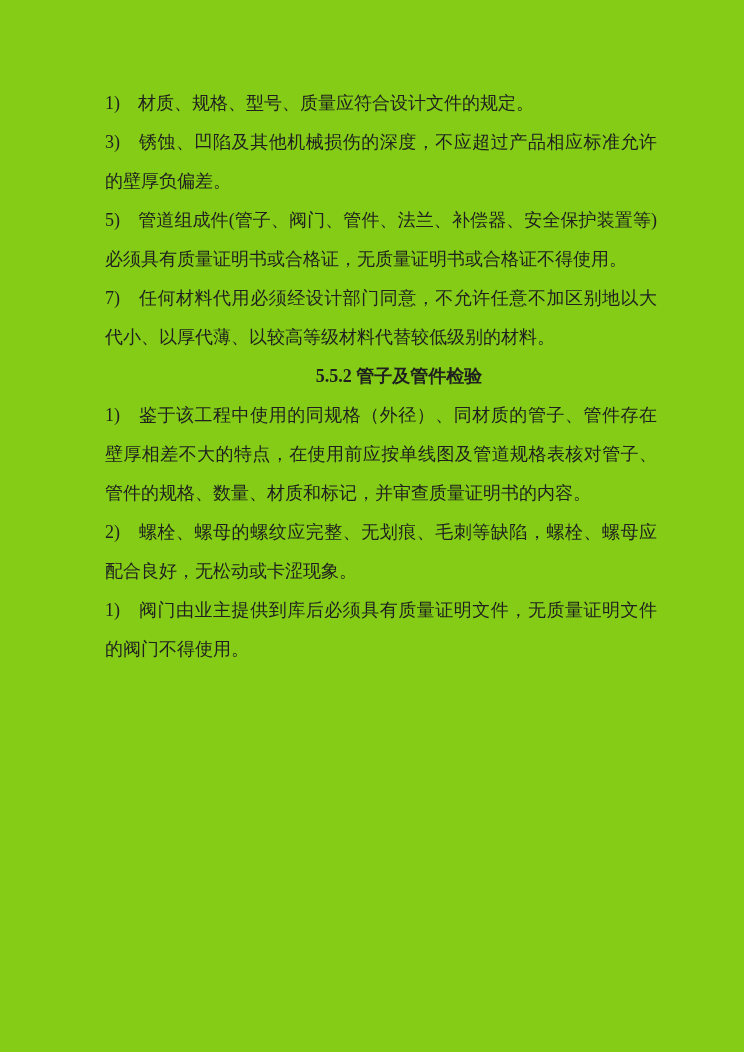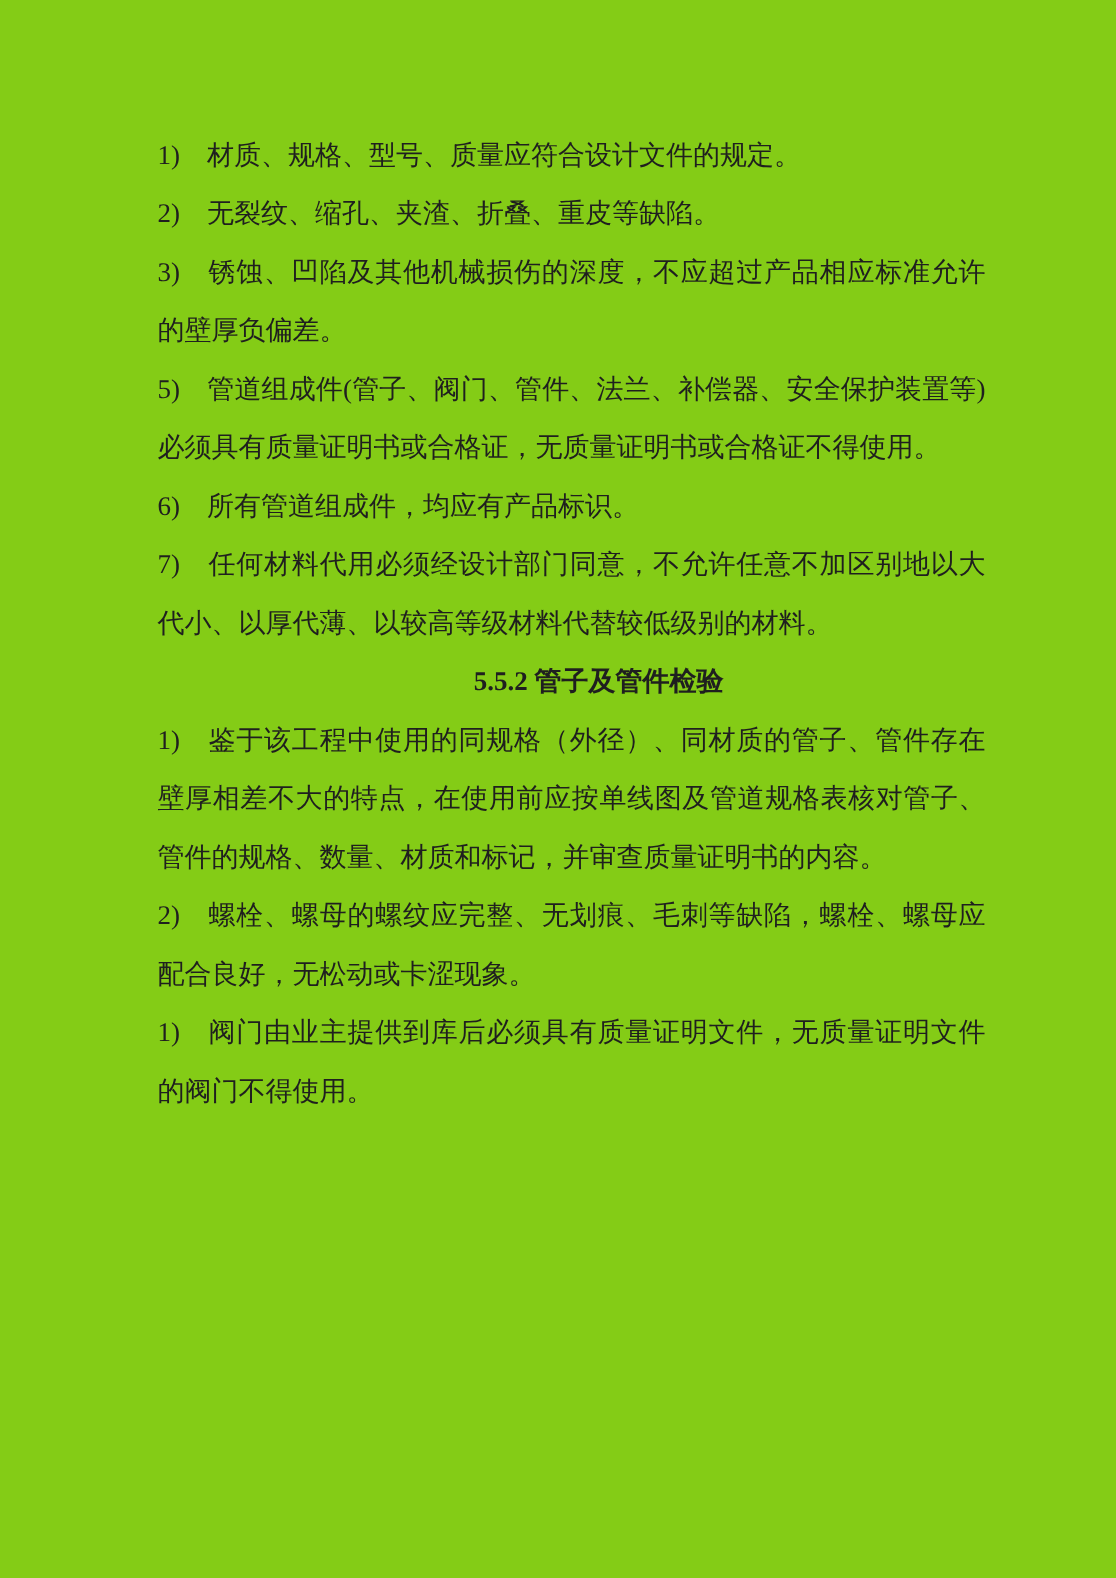--- a/index.html
+++ b/index.html
@@ -39,23 +39,21 @@
     text-indent: 36px;
     text-align: center;
   }
 </style>
 </head>
 <body>
 
 <div class="page">
   <div class="content">
       <p class="list-item">1)　材质、规格、型号、质量应符合设计文件的规定。</p>
-      <p class="list-item">2)　无裂纹、缩孔、夹渣、折叠、重皮等缺陷。</p>
       <p class="list-item">3)　锈蚀、凹陷及其他机械损伤的深度，不应超过产品相应标准允许的壁厚负偏差。</p>
       <p class="list-item">5)　管道组成件(管子、阀门、管件、法兰、补偿器、安全保护装置等)必须具有质量证明书或合格证，无质量证明书或合格证不得使用。</p>
-      <p class="list-item">6)　所有管道组成件，均应有产品标识。</p>
       <p class="list-item">7)　任何材料代用必须经设计部门同意，不允许任意不加区别地以大代小、以厚代薄、以较高等级材料代替较低级别的材料。</p>
       <p class="heading">5.5.2 管子及管件检验</p>
       <p class="list-item">1)　鉴于该工程中使用的同规格（外径）、同材质的管子、管件存在壁厚相差不大的特点，在使用前应按单线图及管道规格表核对管子、管件的规格、数量、材质和标记，并审查质量证明书的内容。</p>
       <p class="list-item">2)　螺栓、螺母的螺纹应完整、无划痕、毛刺等缺陷，螺栓、螺母应配合良好，无松动或卡涩现象。</p>
       <p class="list-item">1)　阀门由业主提供到库后必须具有质量证明文件，无质量证明文件的阀门不得使用。</p>
     </div>
 </div>
 
 </body></html>

